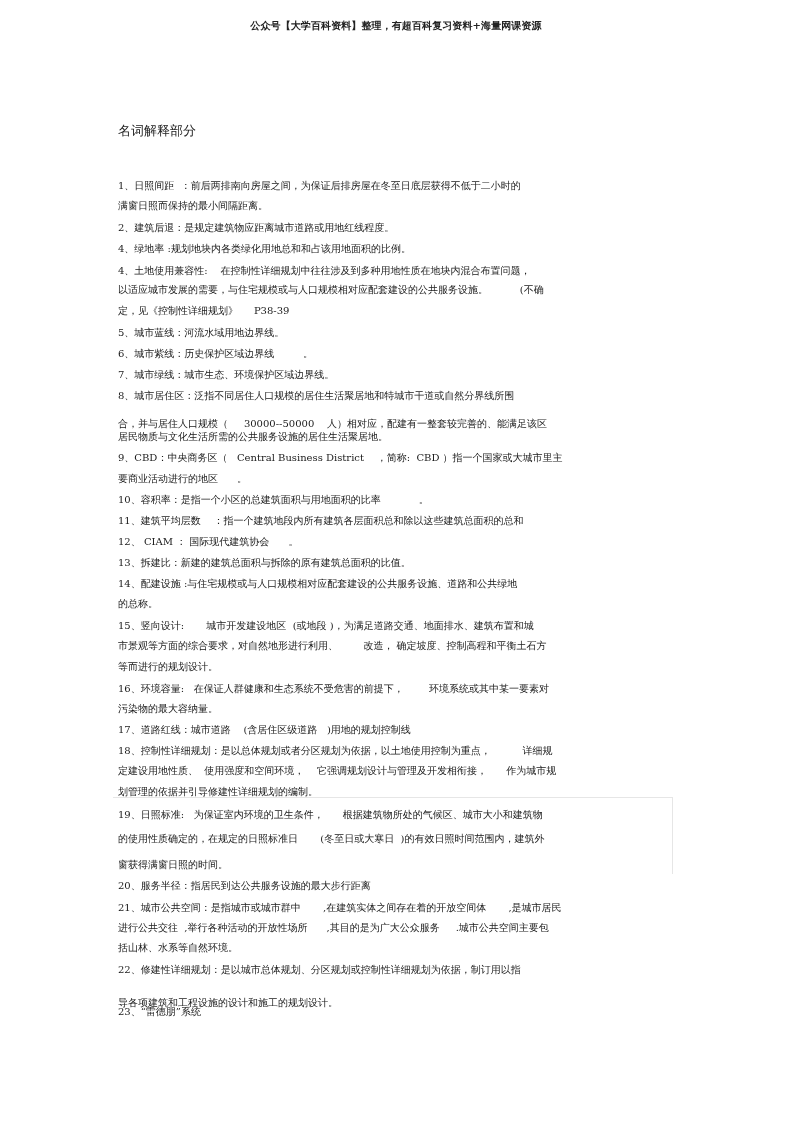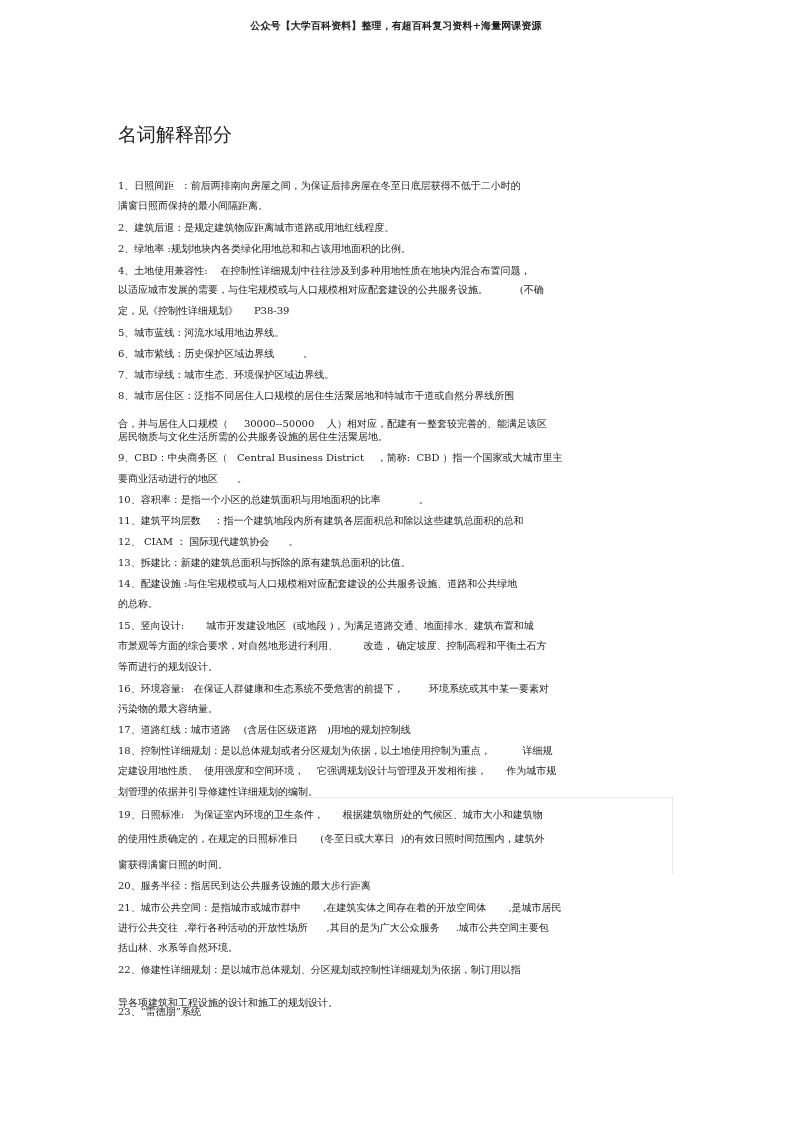--- a/index.html
+++ b/index.html
@@ -4,21 +4,21 @@
   <style>
     html, body { margin: 0; padding: 0; background: #ffffff; }
     body { width: 792px; height: 1122px; position: relative; overflow: hidden; color: #1a1a1a; }
     .header-note {
       position: absolute; top: 19px; left: 0; width: 792px; text-align: center;
       font-family: "DejaVu Serif", serif; font-size: 10px; font-weight: bold; color: #222;
       letter-spacing: 0.1px;
     }
     .page-title {
       position: absolute; top: 122px; left: 118px;
-      font-family: "DejaVu Serif", "Liberation Serif", serif; font-size: 19px; font-weight: normal; color: #222;
+      font-family: "DejaVu Serif", "Liberation Serif", serif; font-size: 13px; font-weight: normal; color: #222;
       margin: 0;
     }
     .line {
       position: absolute; left: 118px;
       font-family: "DejaVu Serif", "Liberation Serif", serif; font-size: 10px; line-height: 14px;
       white-space: pre; color: #1a1a1a;
     }
     .boxed {
       position: absolute; left: 113px; top: 797px; width: 559px; height: 76px;
       border-top: 1px solid #e6e6e6; border-right: 1px solid #e6e6e6;
@@ -27,21 +27,21 @@
 </head>
 <body>
 
 <div class="header-note">公众号【大学百科资料】整理，有超百科复习资料+海量网课资源</div>
 <h1 class="page-title">名词解释部分</h1>
 <div class="boxed"></div>
 <div id="lines">
     <div class="line" style="top: 179px;">1、日照间距  ：前后两排南向房屋之间，为保证后排房屋在冬至日底层获得不低于二小时的</div>
     <div class="line" style="top: 199px;">满窗日照而保持的最小间隔距离。</div>
     <div class="line" style="top: 221px;">2、建筑后退：是规定建筑物应距离城市道路或用地红线程度。</div>
-    <div class="line" style="top: 242px;">2、绿地率 :规划地块内各类绿化用地总和和占该用地面积的比例。</div>
+    <div class="line" style="top: 242px;">4、绿地率 :规划地块内各类绿化用地总和和占该用地面积的比例。</div>
     <div class="line" style="top: 264px;">4、土地使用兼容性:    在控制性详细规划中往往涉及到多种用地性质在地块内混合布置问题，</div>
     <div class="line" style="top: 283px;">以适应城市发展的需要，与住宅规模或与人口规模相对应配套建设的公共服务设施。          (不确</div>
     <div class="line" style="top: 304px;">定，见《控制性详细规划》     P38-39</div>
     <div class="line" style="top: 326px;">5、城市蓝线：河流水域用地边界线。</div>
     <div class="line" style="top: 347px;">6、城市紫线：历史保护区域边界线         。</div>
     <div class="line" style="top: 368px;">7、城市绿线：城市生态、环境保护区域边界线。</div>
     <div class="line" style="top: 389px;">8、城市居住区：泛指不同居住人口规模的居住生活聚居地和特城市干道或自然分界线所围</div>
     <div class="line" style="top: 409px; margin-top: 8px;">合，并与居住人口规模（     30000--50000    人）相对应，配建有一整套较完善的、能满足该区</div>
     <div class="line" style="top: 430px;">居民物质与文化生活所需的公共服务设施的居住生活聚居地。</div>
     <div class="line" style="top: 451px;">9、CBD：中央商务区（   Central Business District    ，简称:  CBD ）指一个国家或大城市里主</div>

